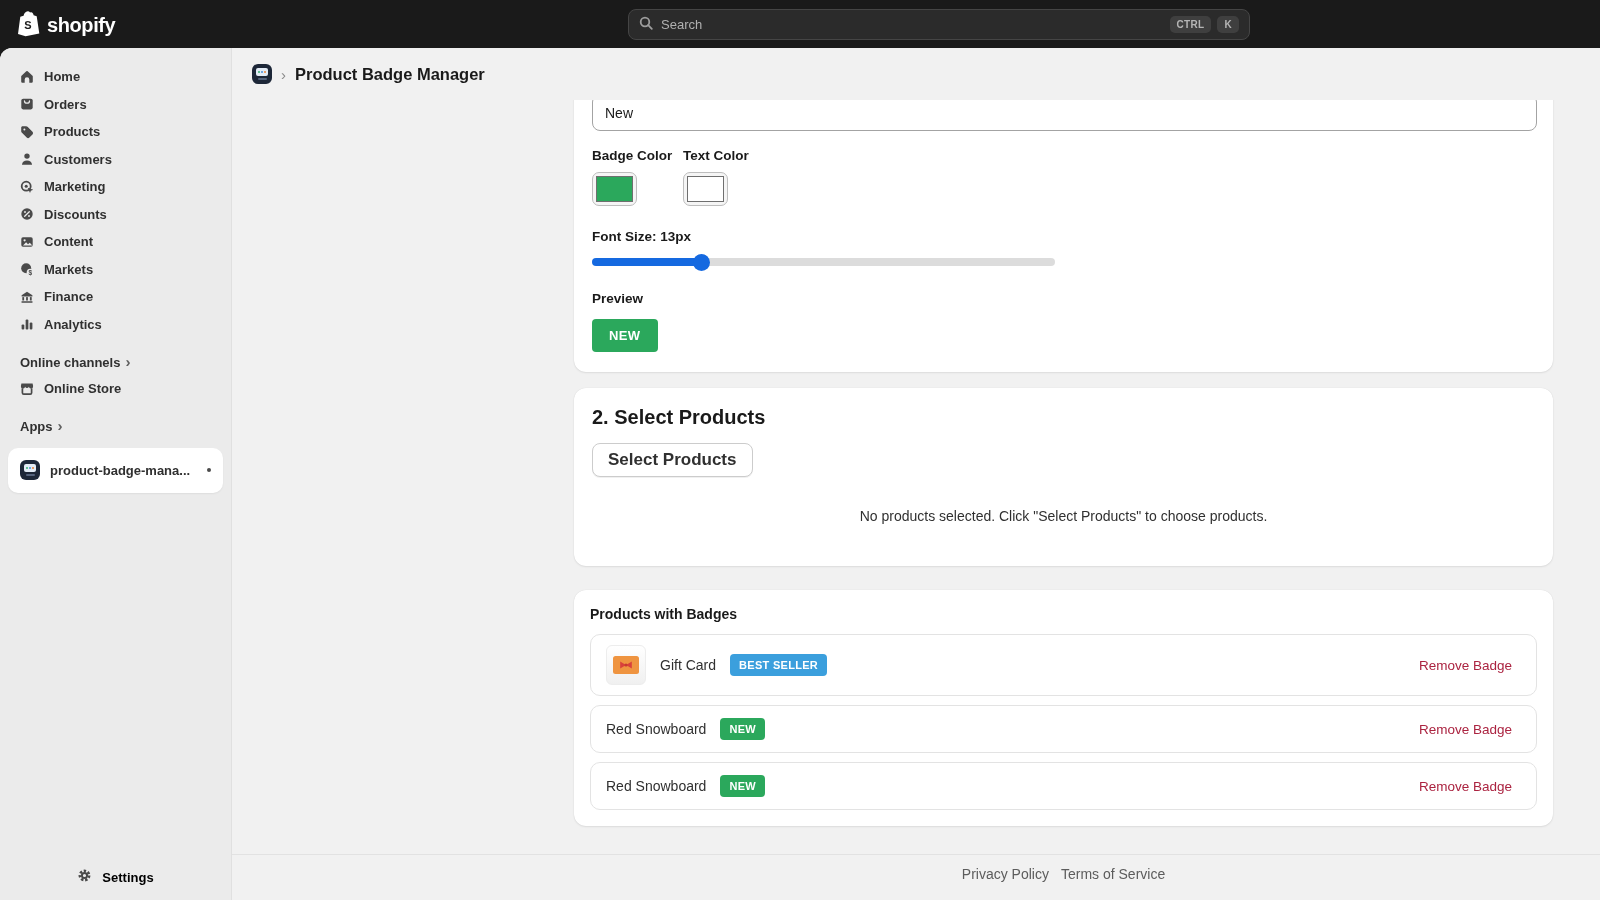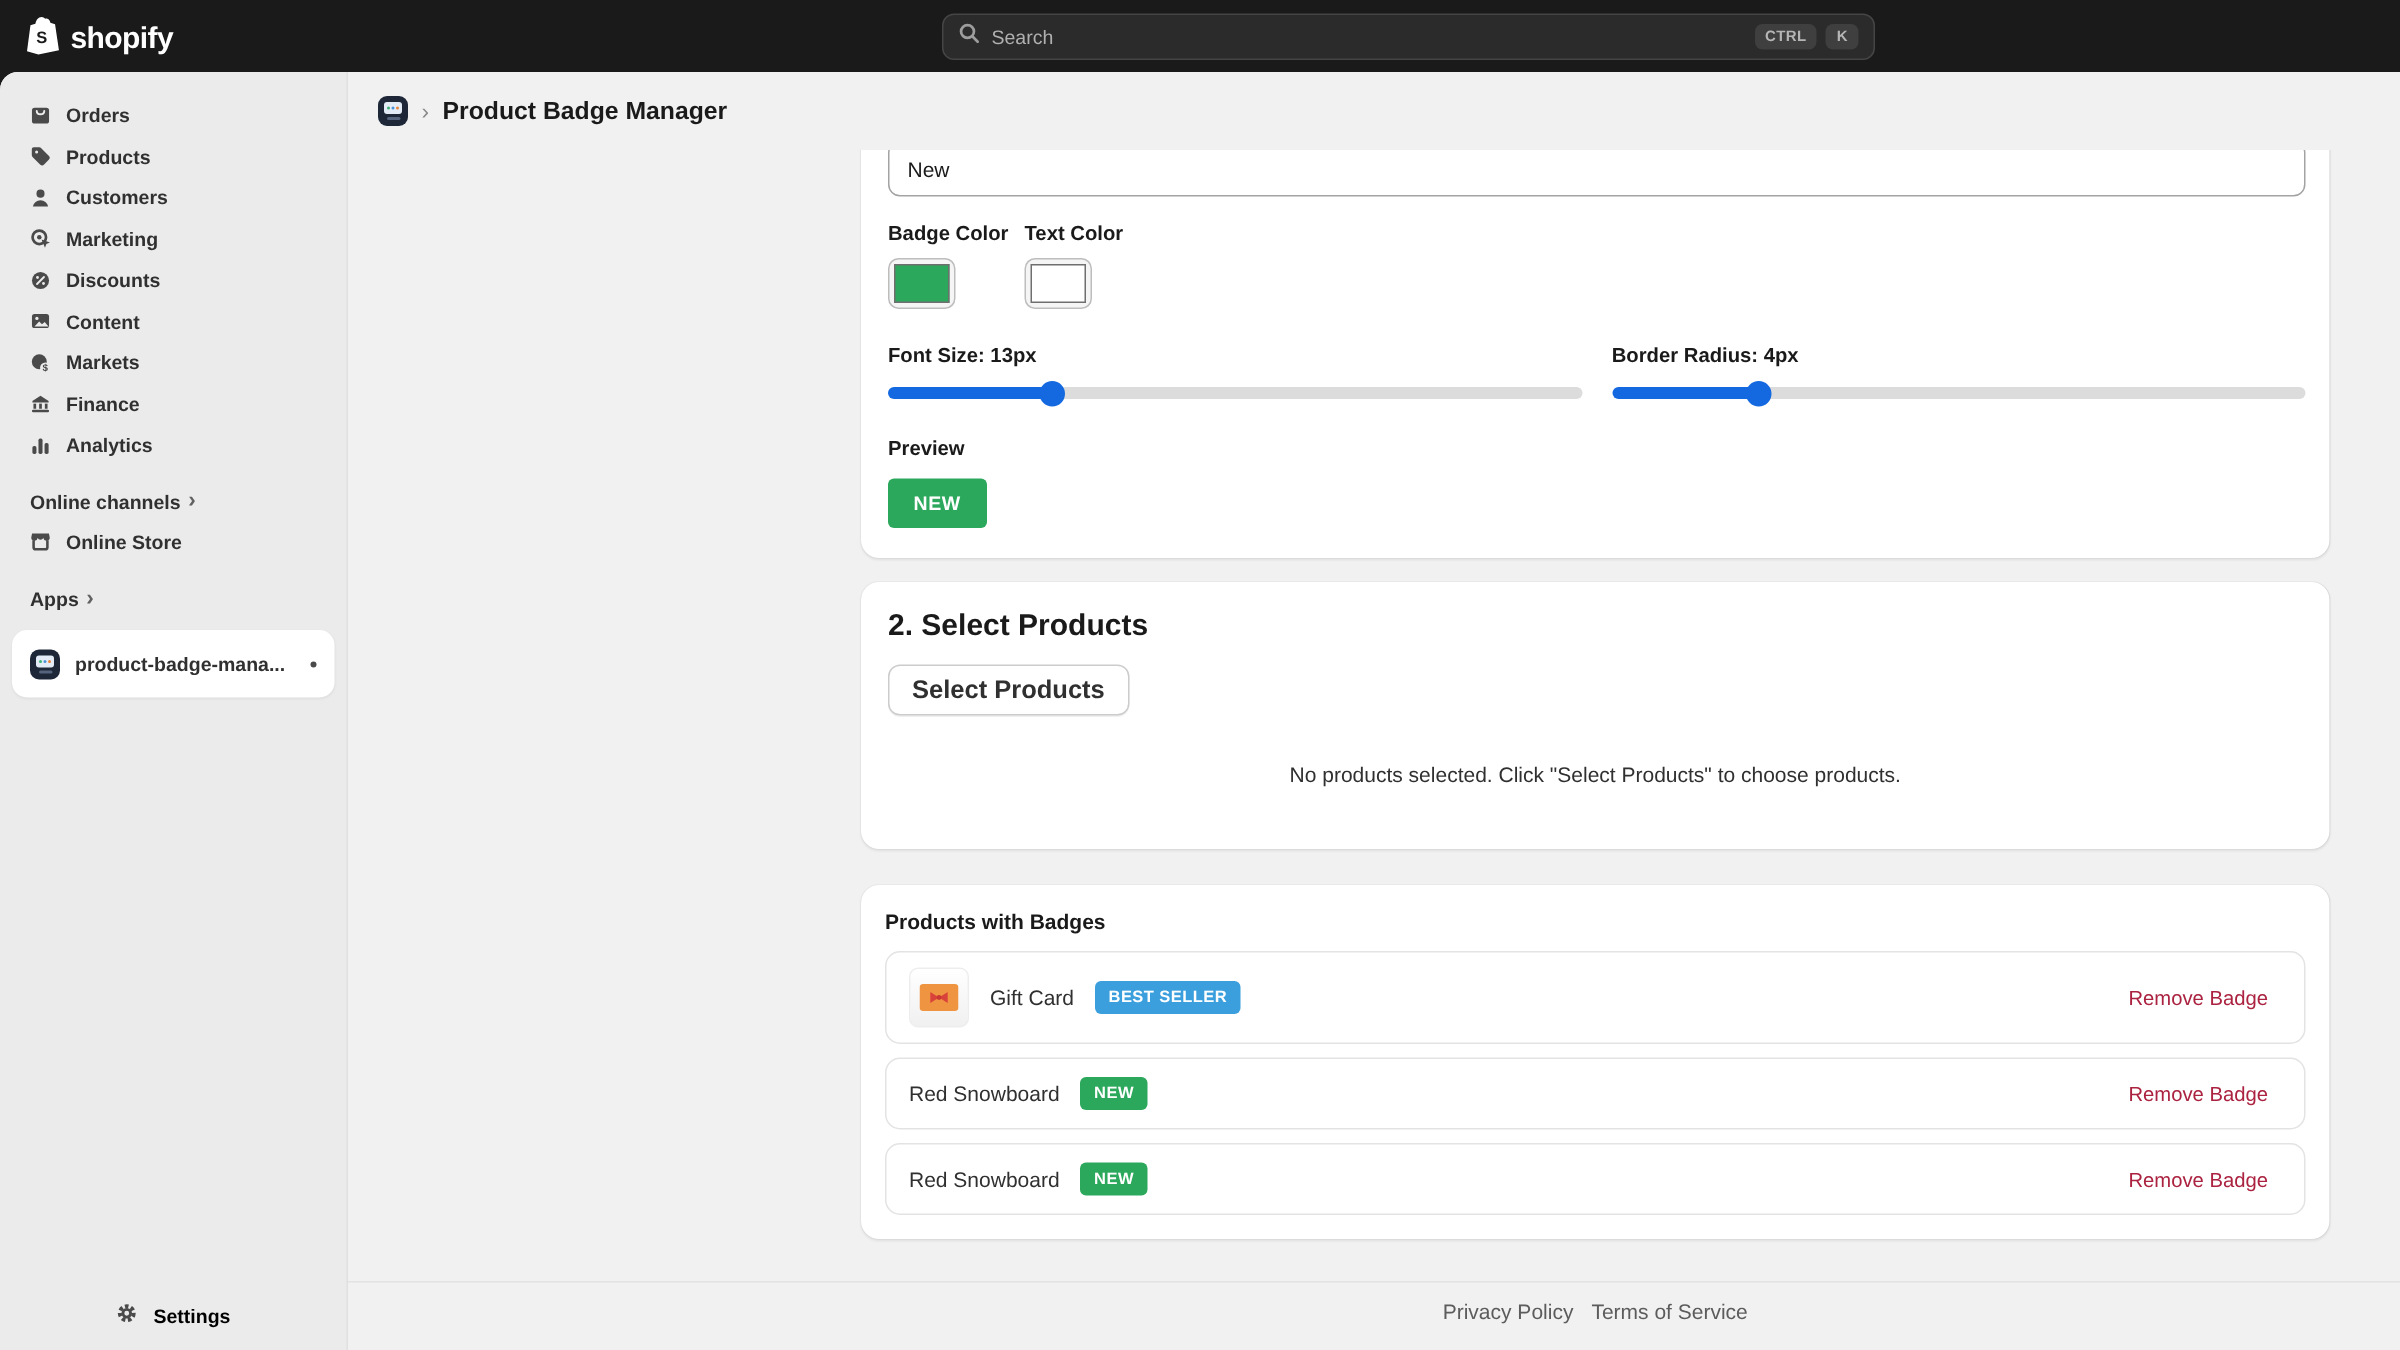--- a/index.html
+++ b/index.html
@@ -136,20 +136,28 @@
   </div>
 </div>
 
 <div class="frame">
 
   <div class="sidebar">
     <div class="nav">
       <div class="nav-item">
         <span class="ic">
             <svg width="14" height="14" viewBox="0 0 14 14" fill="#4a4a4a">
+              <path d="M6.3 1.3a1 1 0 0 1 1.4 0l4.8 4.4a1 1 0 0 1 .3.7v5.1c0 .7-.6 1.3-1.3 1.3H9.3V9.6a2.3 2.3 0 0 0-4.6 0v3.2H2.5c-.7 0-1.3-.6-1.3-1.3V6.4a1 1 0 0 1 .3-.7z"></path>
+            </svg>
+          </span>
+        <span>Home</span>
+      </div>
+      <div class="nav-item">
+        <span class="ic">
+            <svg width="14" height="14" viewBox="0 0 14 14" fill="#4a4a4a">
               <rect x="1.3" y="1.8" width="11.4" height="10.6" rx="1.8"></rect>
               <path d="M4.5 4c0 1.3 1.1 2.2 2.5 2.2S9.5 5.3 9.5 4" fill="none" stroke="#ebebeb" stroke-width="1.3" stroke-linecap="round"></path>
             </svg>
           </span>
         <span>Orders</span>
       </div>
       <div class="nav-item">
         <span class="ic">
             <svg width="14" height="14" viewBox="0 0 14 14" fill="#4a4a4a">
               <path d="M1.2 2.6c0-.8.6-1.4 1.4-1.4h3.6c.5 0 1 .2 1.3.6l5 5a1.9 1.9 0 0 1 0 2.7l-3.1 3.1a1.9 1.9 0 0 1-2.7 0l-5-5a1.9 1.9 0 0 1-.5-1.3z"></path>
@@ -303,24 +311,20 @@
               <div class="swatch">
                 <div class="swatch-inner" style="background-color: rgb(255, 255, 255);"></div>
               </div>
             </div>
           </div>
           <div class="sliders">
             <div>
               <div class="field-label">Font Size: 13px</div>
               <input type="range" min="8" max="30" value="13" style="background: linear-gradient(to right, rgb(21, 105, 224) 22.7273%, rgb(220, 220, 220) 22.7273%);">
             </div>
-            <div>
-              <div class="field-label">Border Radius: 4px</div>
-              <input type="range" min="0" max="20" value="4" style="background: linear-gradient(to right, rgb(21, 105, 224) 20%, rgb(220, 220, 220) 20%);">
-            </div>
           </div>
           <div class="preview-label">Preview</div>
           <span class="preview-badge" style="background-color: rgb(43, 168, 92); color: rgb(255, 255, 255);">NEW</span>
         </div>
 
         <div class="card card-select">
           <div class="section-title">2. Select Products</div>
           <button class="btn">Select Products</button>
           <div class="empty-msg">No products selected. Click "Select Products" to choose products.</div>
         </div>

